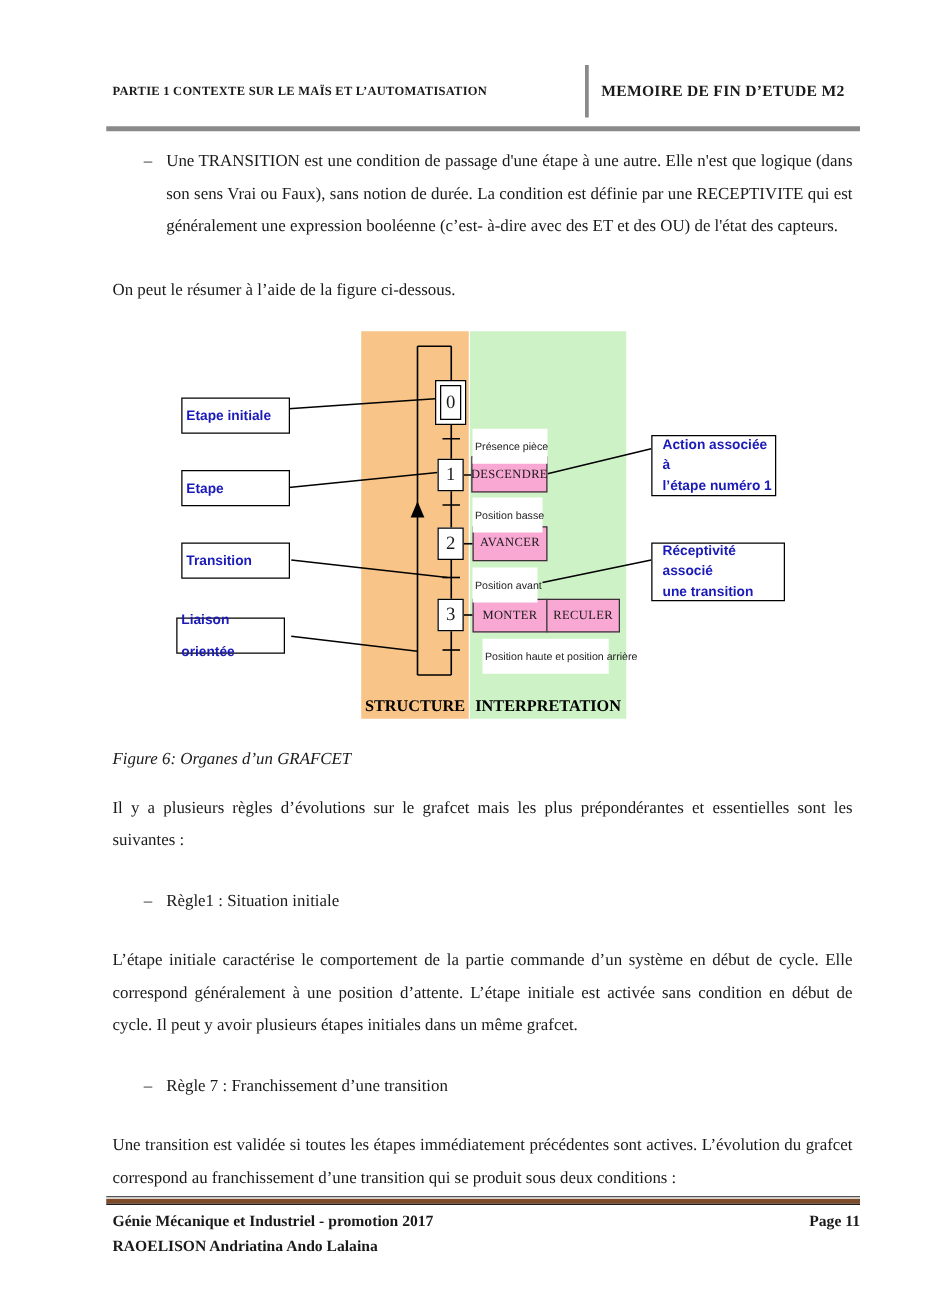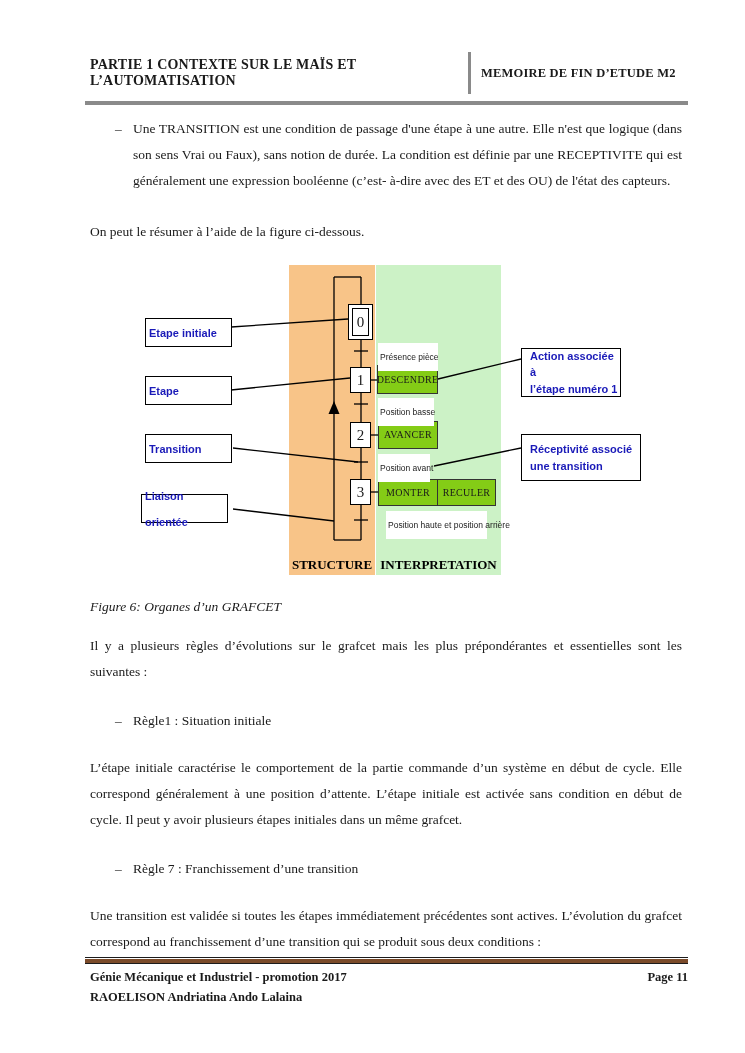--- a/index.html
+++ b/index.html
@@ -4,21 +4,21 @@
 <style>
   * { margin:0; padding:0; box-sizing:border-box; }
   html,body { background:#fff; }
   .page {
     position:relative; width:745px; height:1053px; background:#fff;
     font-family:"Liberation Serif", serif; color:#1a1a1a; overflow:hidden;
   }
   
   .hdr { margin:52px 57px 0 85px; }
   .hdr-row { display:flex; align-items:center; }
-  .hdr-left { width:383px; font-weight:bold; font-size:14px; letter-spacing:.2px; padding-left:5px; }
+  .hdr-left { width:383px; font-weight:bold; font-size:10px; letter-spacing:.2px; padding-left:5px; }
   .hdr-div { width:3px; height:42px; background:var(--rule-gray); margin-right:10px; flex:none; }
   .hdr-right { font-weight:bold; font-size:12.5px; letter-spacing:.2px; }
   .hdr-rule { height:4px; background:var(--rule-gray); margin-top:7px; }
   
   .content { margin:0 63px 0 90px; font-size:13.5px; line-height:26px; text-align:justify; }
   .bullet { display:flex; margin-top:11px; }
   .bullet .marker { flex:none; width:18px; margin-left:25px; }
   .bullet .btxt { flex:1; }
   .p-resume { margin-top:25px; }
   .caption { margin-top:14px; text-align:left; font-style:italic; }
@@ -33,21 +33,21 @@
   .band.green { left:376px; width:125px; background:var(--green); }
   .fig-lines { position:absolute; left:0; top:0; width:745px; height:318px; z-index:2; }
   .stepbox { position:absolute; background:#fff; border:1.5px solid #000; z-index:3;
              display:flex; align-items:center; justify-content:center;
              font-size:15px; font-family:"Liberation Serif",serif; }
   .step0 { left:348px; top:42px; width:25px; height:36px; padding:3px; }
   .step0-in { border:1.3px solid #000; width:100%; height:100%; display:flex; align-items:center; justify-content:center; }
   .step1 { left:350px; top:105px; width:21px; height:26px; }
   .step2 { left:350px; top:160px; width:21px; height:26px; }
   .step3 { left:350px; top:217px; width:21px; height:26px; }
-  .actbox { position:absolute; background:#84cc16; border:1.2px solid #333; z-index:3;
+  .actbox { position:absolute; background:#f9a8d4; border:1.2px solid #333; z-index:3;
             display:flex; align-items:center; justify-content:center;
             font-size:10px; font-family:"Liberation Serif",serif; letter-spacing:.3px; }
   .act1 { left:377px; top:103px; width:61px; height:29px; }
   .act2 { left:378px; top:159px; width:60px; height:28px; }
   .act3a { left:378px; top:217px; width:60px; height:27px; }
   .act3b { left:437px; top:217px; width:59px; height:27px; }
   .recept { position:absolute; background:#fff; z-index:3; font-family:"Liberation Sans",sans-serif;
             font-size:8.5px; color:#222; padding:1px 2px; white-space:nowrap; }
   .r1 { left:378px; top:81px; width:60px; }
   .r2 { left:378px; top:136px; width:56px; }
@@ -55,21 +55,21 @@
   .r4 { left:386px; top:249px; width:101px; }
   .bluebox { position:absolute; background:#fff; border:1.5px solid #000; z-index:3;
              font-family:"Liberation Sans",sans-serif; font-weight:bold; color:var(--blue);
              font-size:11px; display:flex; align-items:center; padding-left:3px; }
   .lb1 { left:145px; top:56px; width:87px; height:29px; }
   .lb2 { left:145px; top:114px; width:87px; height:29px; }
   .lb3 { left:145px; top:172px; width:87px; height:29px; }
   .lb4 { left:141px; top:232px; width:87px; height:29px; }
   .rb { white-space:pre-line; line-height:1.5; padding:4px 0 4px 8px; }
   .rb1 { left:521px; top:86px; width:100px; height:49px; }
-  .rb2 { left:521px; top:172px; width:120px; height:47px; }
+  .rb2 { left:521px; top:172px; width:107px; height:47px; }
   .coltitle { position:absolute; z-index:3; font-weight:bold; font-size:13px; text-align:center;
               font-family:"Liberation Serif",serif; color:#000; }
   .ct-struct { left:289px; width:86px; top:290px; }
   .ct-interp { left:376px; width:125px; top:290px; }
   
   .ftr { position:absolute; left:85px; right:57px; top:957px; }
   .fr-top,.fr-bot { height:1px; background:#1c1c1c; }
   .fr-gap { height:1px; background:#fff; }
   .fr-mid { height:4px; background:var(--brown); }
   .ftr-row { display:flex; justify-content:space-between; margin-top:6px;

